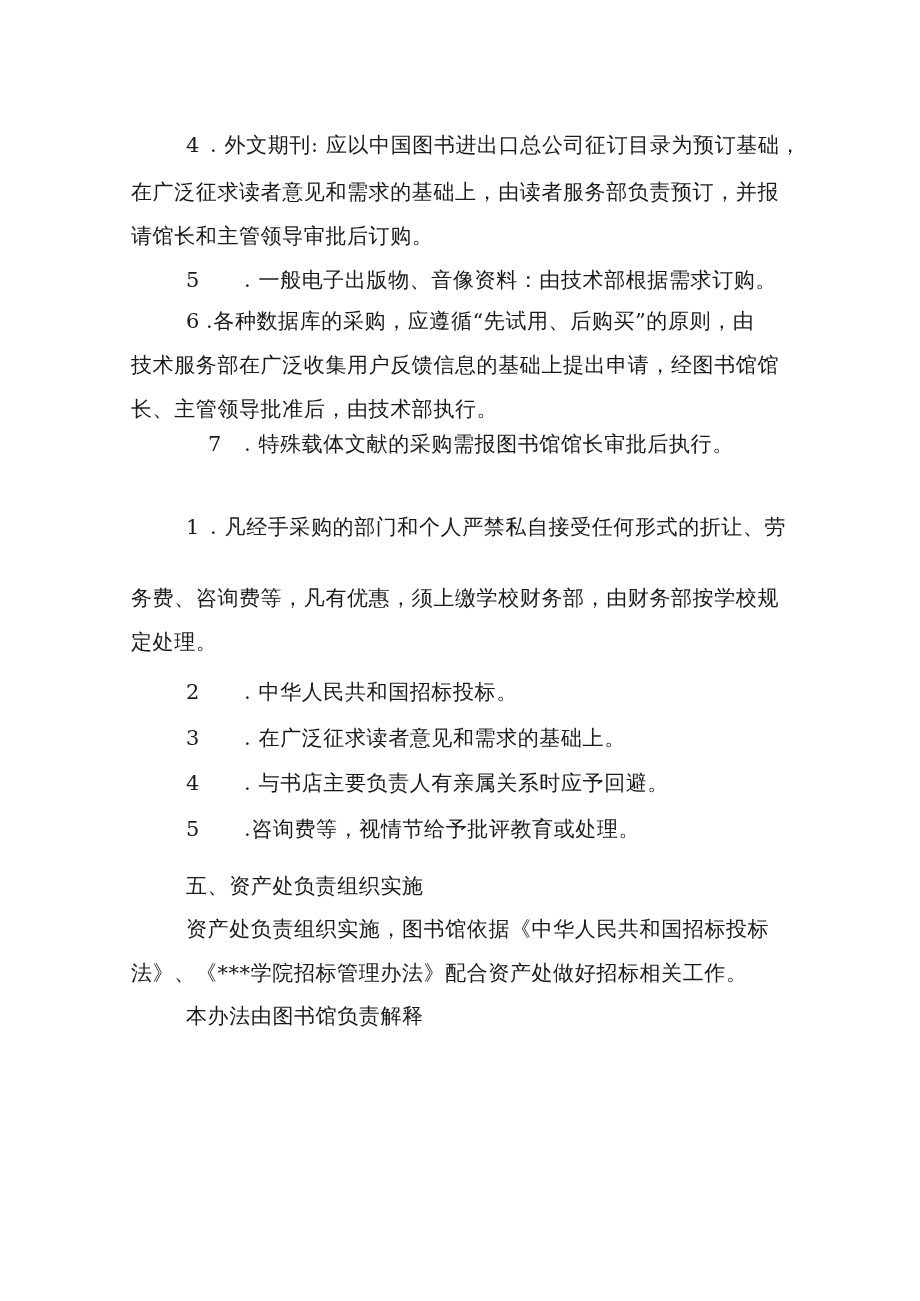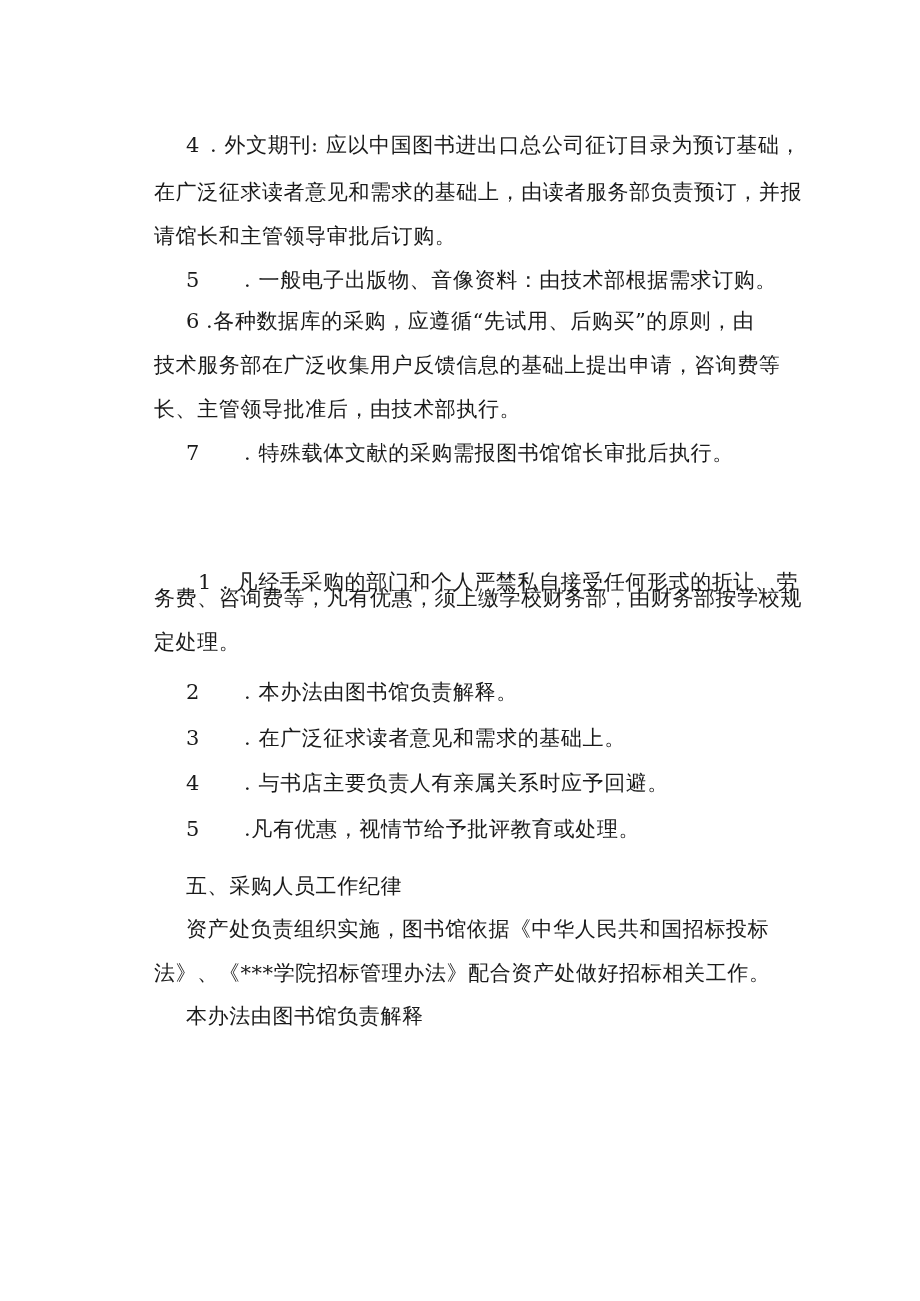--- a/index.html
+++ b/index.html
@@ -1,19 +1,19 @@
 <!DOCTYPE html>
 <html><head>
 <meta charset="utf-8">
 <style>
   html, body { margin: 0; padding: 0; background: #ffffff; }
   body { width: 920px; height: 1301px; position: relative; overflow: hidden;
          font-family: "DejaVu Serif", "Liberation Serif", serif; color: #1a1a1a; }
   .page { position: absolute; left: 0; top: 0; width: 920px; height: 1301px; background: #ffffff; }
-  .line { position: absolute; left: 154px; font-size: 21px; line-height: 28px;
+  .line { position: absolute; left: 131px; font-size: 21px; line-height: 28px;
           white-space: nowrap; letter-spacing: 0.6px; }
   .indent { left: 186px; }
   .num-wide { display: inline-block; width: 58px; }
   .num-tight { display: inline-block; width: 20px; }
   .num-mid { display: inline-block; width: 24px; }
 </style>
 </head>
 <body>
 
 <div class="page">
@@ -29,59 +29,59 @@
   </div>
 
   <div class="line indent" style="top:266px;">
     <span class="num-wide">5</span><span>. 一般电子出版物、音像资料：由技术部根据需求订购。</span>
   </div>
 
   <div class="line indent" style="top:307px;">
     <span class="num-tight">6</span><span>.各种数据库的采购，应遵循“先试用、后购买”的原则，由</span>
   </div>
   <div class="line" style="top:351px;">
-    <span>技术服务部在广泛收集用户反馈信息的基础上提出申请，咨询费等</span>
+    <span>技术服务部在广泛收集用户反馈信息的基础上提出申请，经图书馆馆</span>
   </div>
   <div class="line" style="top:395px;">
     <span>长、主管领导批准后，由技术部执行。</span>
   </div>
 
-  <div class="line indent" style="top:439px;">
+  <div class="line indent" style="top:430px;text-align:center;">
     <span class="num-wide">7</span><span>. 特殊载体文献的采购需报图书馆馆长审批后执行。</span>
   </div>
 
 
-  <div class="line indent" style="top:568px;margin-left:12px;">
+  <div class="line indent" style="top:513px;">
     <span class="num-mid">1</span><span>. 凡经手采购的部门和个人严禁私自接受任何形式的折让、劳</span>
   </div>
   <div class="line" style="top:584px;">
     <span>务费、咨询费等，凡有优惠，须上缴学校财务部，由财务部按学校规</span>
   </div>
   <div class="line" style="top:628px;">
     <span>定处理。</span>
   </div>
 
   <div class="line indent" style="top:678px;">
-    <span class="num-wide">2</span><span>. 本办法由图书馆负责解释。</span>
+    <span class="num-wide">2</span><span>. 中华人民共和国招标投标。</span>
   </div>
 
   <div class="line indent" style="top:724px;">
     <span class="num-wide">3</span><span>. 在广泛征求读者意见和需求的基础上。</span>
   </div>
 
   <div class="line indent" style="top:769px;">
     <span class="num-wide">4</span><span>. 与书店主要负责人有亲属关系时应予回避。</span>
   </div>
 
   <div class="line indent" style="top:815px;">
-    <span class="num-wide">5</span><span>.凡有优惠，视情节给予批评教育或处理。</span>
+    <span class="num-wide">5</span><span>.咨询费等，视情节给予批评教育或处理。</span>
   </div>
 
   <div class="line indent" style="top:872px;">
-    <span>五、采购人员工作纪律</span>
+    <span>五、资产处负责组织实施</span>
   </div>
 
   <div class="line" style="top:959px;">
     <span>法》、《***学院招标管理办法》配合资产处做好招标相关工作。</span>
   </div>
   <div class="line indent" style="top:915px;">
     <span>资产处负责组织实施，图书馆依据《中华人民共和国招标投标</span>
   </div>
 
   <div class="line indent" style="top:1002px;">

